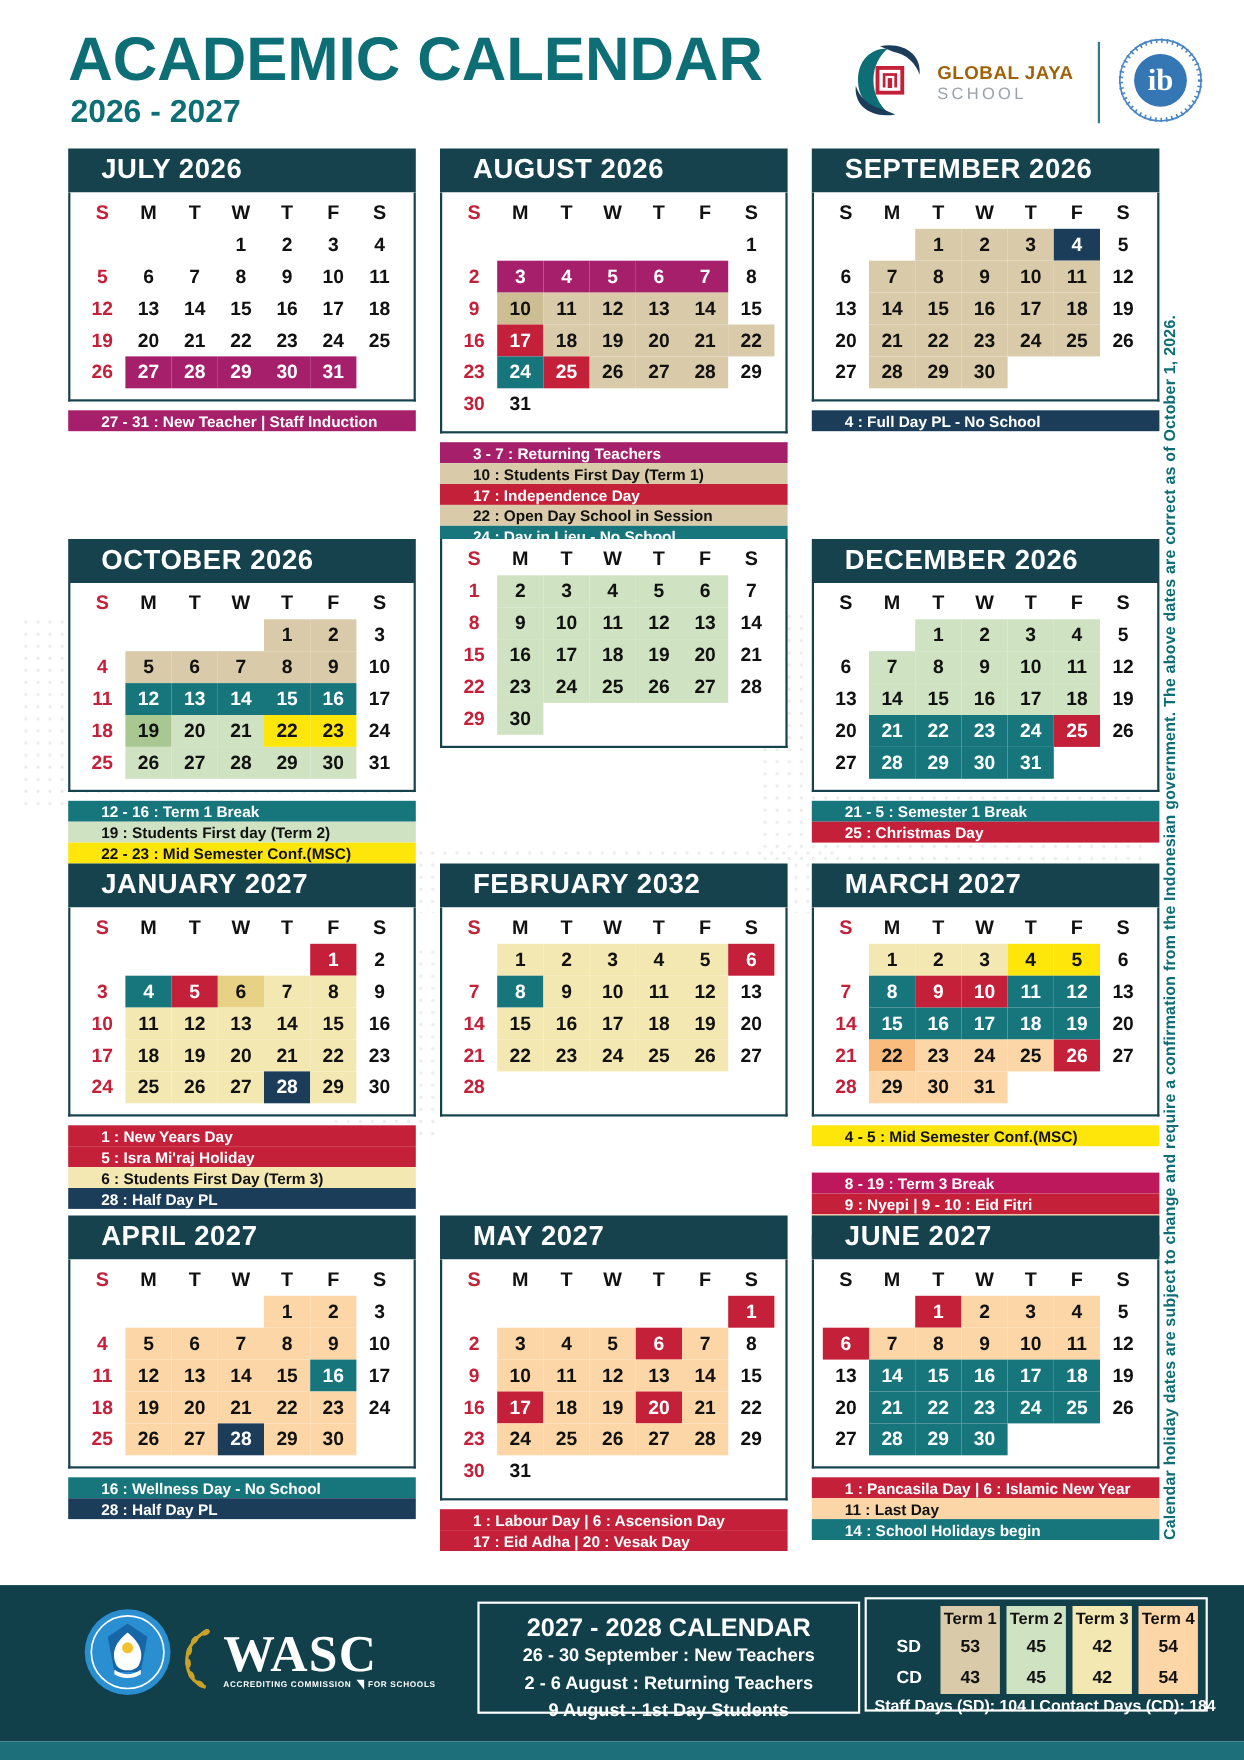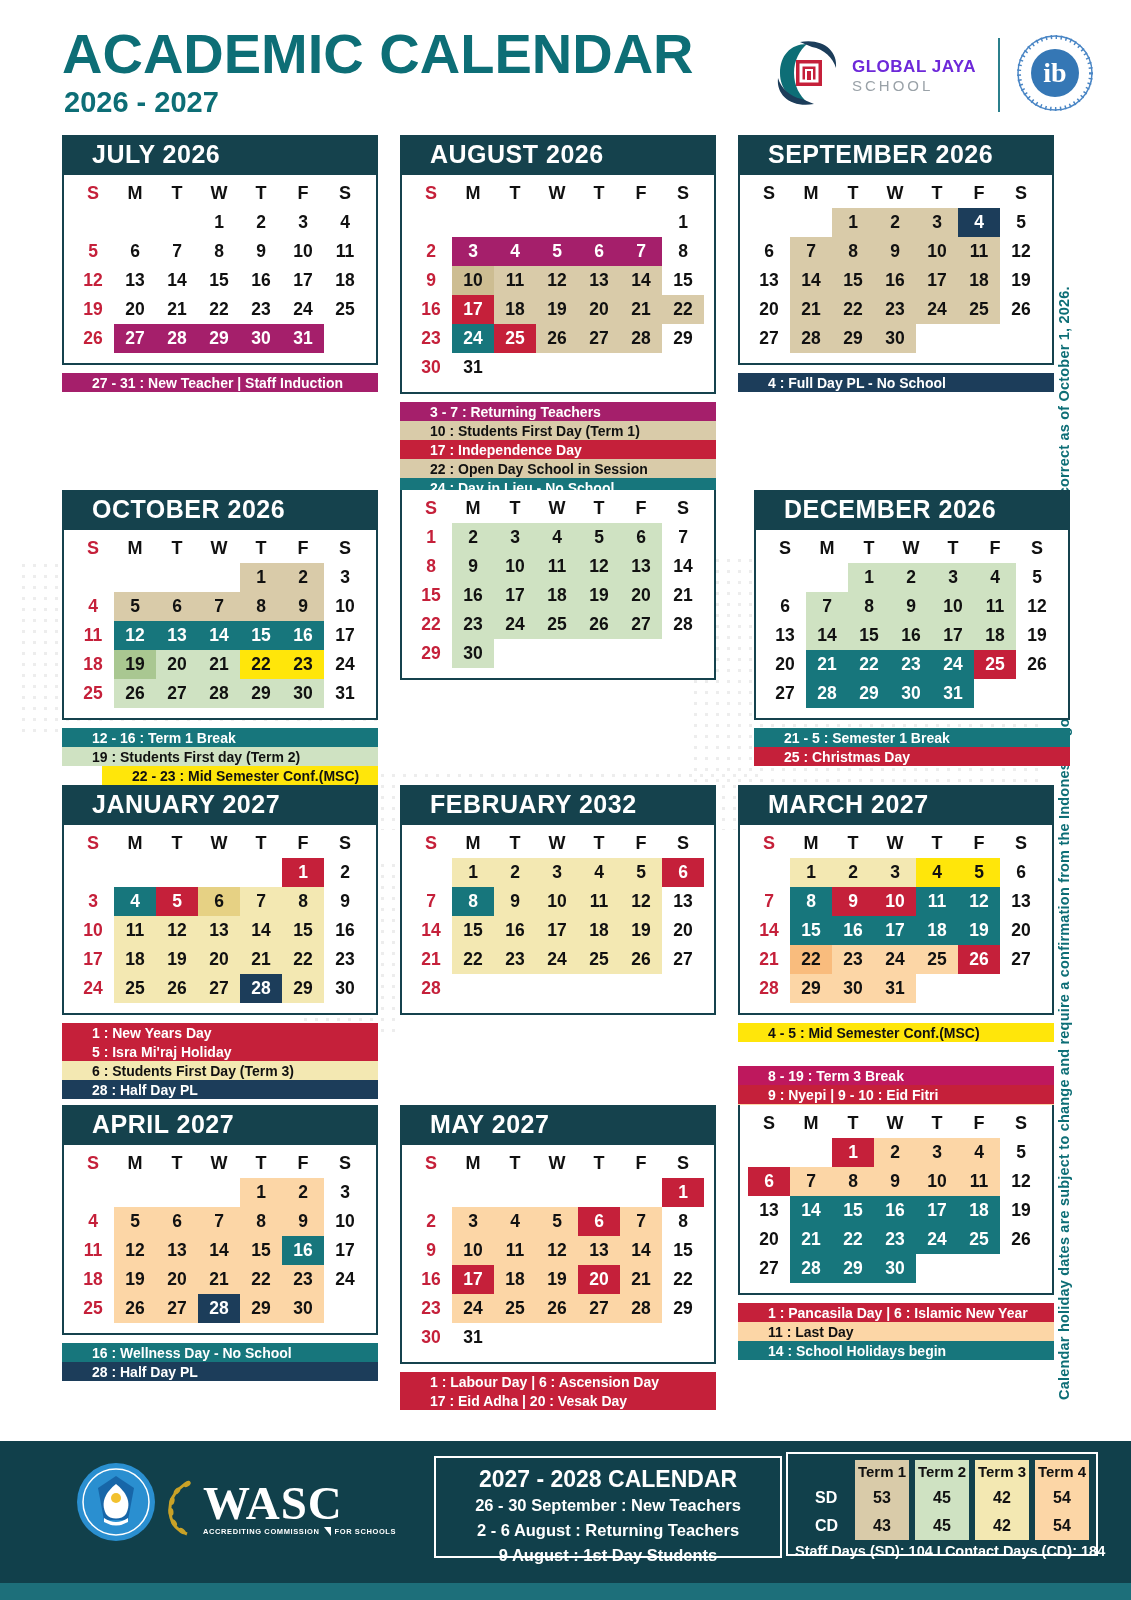--- a/index.html
+++ b/index.html
@@ -13,21 +13,21 @@
     position:absolute;left:62px;top:26px;
     font-size:56px;font-weight:800;letter-spacing:0px;
     color:var(--titleTeal);line-height:1.0;
   }
   .page-years{
     position:absolute;left:64px;top:86px;
     font-size:29px;font-weight:800;color:var(--titleTeal);
   }
   .brand{position:absolute;left:770px;top:30px;width:330px;height:90px;display:flex;align-items:center;}
   .gj-text{margin-left:8px;}
-  .gj-name{font-size:17px;font-weight:800;color:#6d28d9;letter-spacing:.5px;}
+  .gj-name{font-size:17px;font-weight:800;color:#a16207;letter-spacing:.5px;}
   .gj-school{font-size:15px;color:#9aa2a8;letter-spacing:3px;}
   .brand-divider{width:2px;height:74px;background:#2b7f8c;margin:0 16px 0 22px;}
   
   .side-note{
     position:absolute;left:1056px;top:285px;height:1115px;width:30px;
     writing-mode:vertical-rl;transform:rotate(180deg);
     font-size:14.5px;font-weight:700;color:var(--titleTeal);
     letter-spacing:.2px;text-align:left;
   }
   
@@ -369,21 +369,21 @@
           <div class="cell" style="background: rgb(207, 226, 194);">27</div>
           <div class="cell" style="background: rgb(207, 226, 194);">28</div>
           <div class="cell" style="background: rgb(207, 226, 194);">29</div>
           <div class="cell" style="background: rgb(207, 226, 194);">30</div>
           <div class="cell">31</div>
         </div>
       </div>
       <div class="legend">
         <div class="leg" style="background: rgb(23, 118, 124); color: rgb(255, 255, 255);">12 - 16 : Term 1 Break</div>
         <div class="leg" style="background: rgb(207, 226, 194);">19 : Students First day (Term 2)</div>
-        <div class="leg" style="background: rgb(255, 230, 10); margin-left: 40px;">22 - 23 : Mid Semester Conf.(MSC)</div>
+        <div class="leg" style="background: rgb(255, 230, 10);">22 - 23 : Mid Semester Conf.(MSC)</div>
       </div>
     </div>
     <div class="month" style="left: 400px; top: 490px;">
       <div class="mbody">
         <div class="wrow">
           <div class="cell dh" style="color: rgb(197, 32, 58);">S</div>
           <div class="cell dh">M</div>
           <div class="cell dh">T</div>
           <div class="cell dh">W</div>
           <div class="cell dh">T</div>
@@ -430,21 +430,21 @@
           <div class="cell" style="color: rgb(197, 32, 58);">29</div>
           <div class="cell" style="background: rgb(207, 226, 194);">30</div>
           <div class="cell"></div>
           <div class="cell"></div>
           <div class="cell"></div>
           <div class="cell"></div>
           <div class="cell"></div>
         </div>
       </div>
     </div>
-    <div class="month" style="left: 754px; top: 490px;">
+    <div class="month" style="left: 738px; top: 490px;">
       <div class="mhead">DECEMBER 2026</div>
       <div class="mbody">
         <div class="wrow">
           <div class="cell dh">S</div>
           <div class="cell dh">M</div>
           <div class="cell dh">T</div>
           <div class="cell dh">W</div>
           <div class="cell dh">T</div>
           <div class="cell dh">F</div>
           <div class="cell dh">S</div>
@@ -819,20 +819,21 @@
           <div class="cell"></div>
           <div class="cell"></div>
         </div>
       </div>
       <div class="legend">
         <div class="leg" style="background: rgb(197, 32, 58); color: rgb(255, 255, 255);">1 : Labour Day  |  6 : Ascension Day</div>
         <div class="leg" style="background: rgb(197, 32, 58); color: rgb(255, 255, 255);">17 : Eid Adha  |  20 : Vesak Day</div>
       </div>
     </div>
     <div class="month" style="left: 738px; top: 1105px;">
+      <div class="mhead">JUNE 2027</div>
       <div class="mbody">
         <div class="wrow">
           <div class="cell dh">S</div>
           <div class="cell dh">M</div>
           <div class="cell dh">T</div>
           <div class="cell dh">W</div>
           <div class="cell dh">T</div>
           <div class="cell dh">F</div>
           <div class="cell dh">S</div>
         </div>

